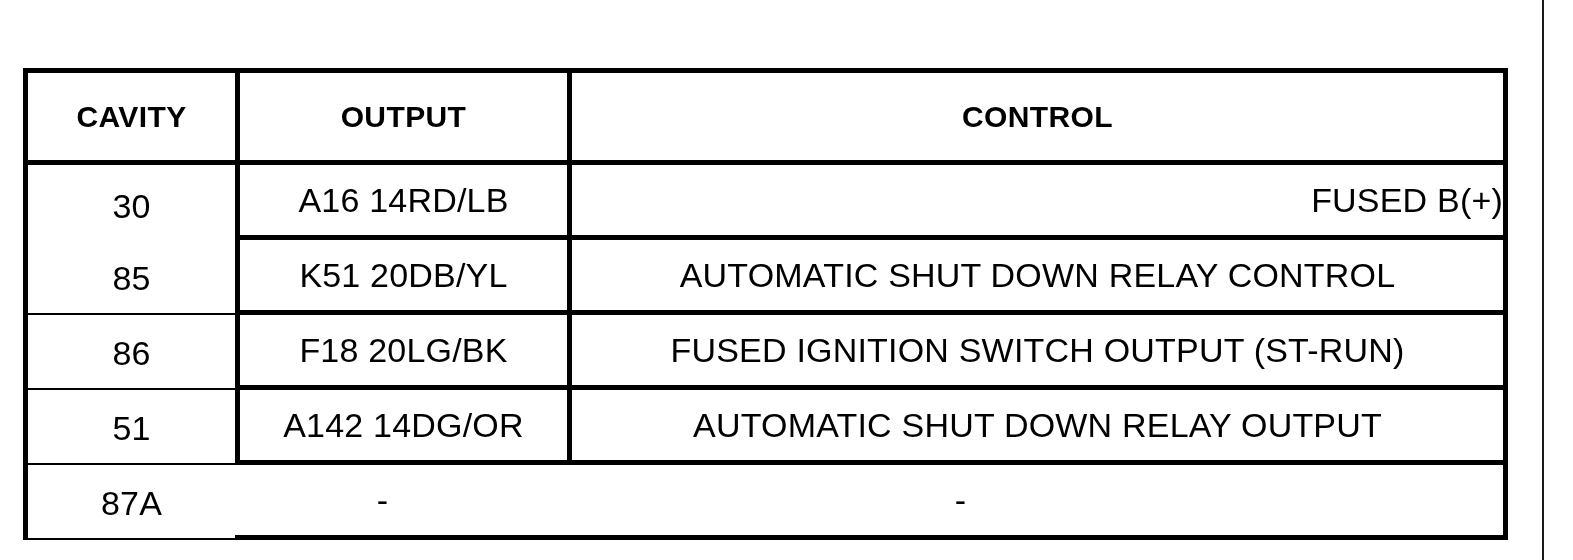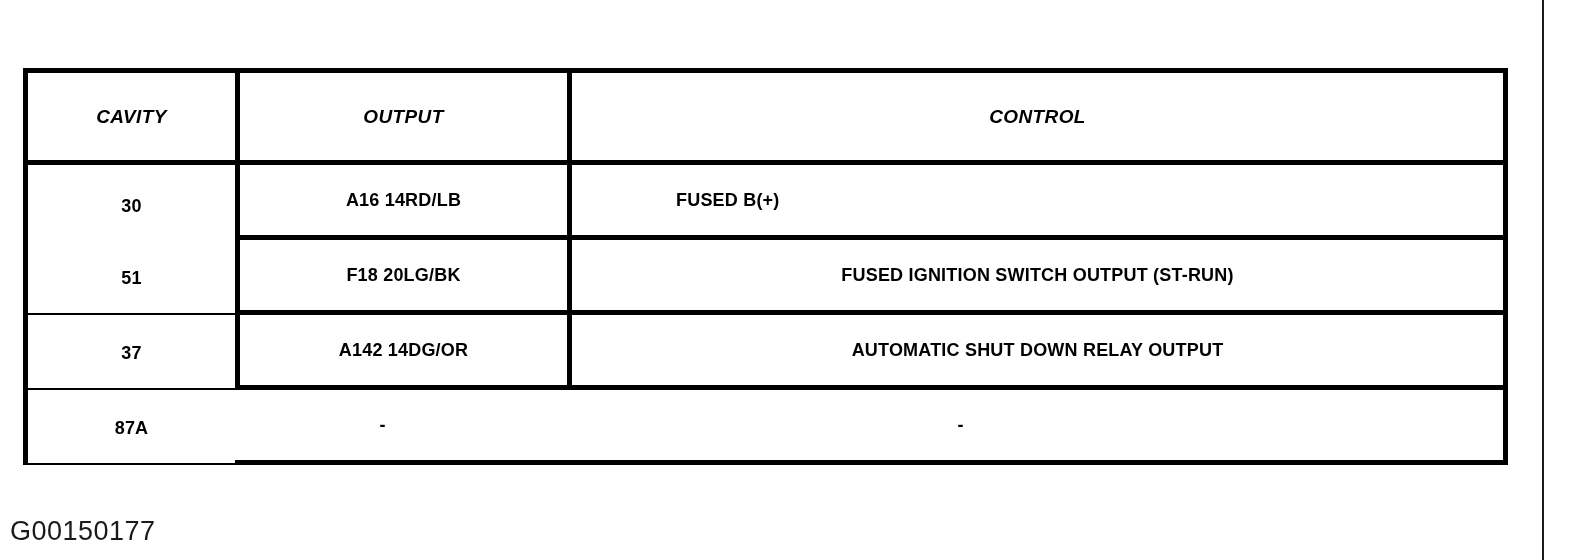--- a/index.html
+++ b/index.html
@@ -56,40 +56,39 @@
     text-align: center;
   }
 
   col.col-cavity   { width: 212px; }
   col.col-circuit  { width: 332px; }
   col.col-function { width: 936px; }
 
   .relay-table thead th {
     height: 87px;
     font-weight: bold;
-    font-size: 19px;
+    font-size: 30px;
     letter-spacing: 0.4px;
-    font-style: italic;
   }
   .relay-table tbody td {
     height: 70px;
-    font-weight: bold;
-    font-size: 18px;
+    font-weight: normal;
+    font-size: 34px;
     letter-spacing: 0.2px;
   }
 
   
   .cell-cavity { position: relative; top: 3px; }
 
   
   tr.row-first .cell-cavity { top: 6px; }
 
   
   .cell-function.align-left {
-    text-align: left;
+    text-align: right;
     padding-left: 104px;
   }
   .cell-function.align-center {
     text-align: center;
   }
 
   
   .cell-dash {
     font-size: 25px;
     position: relative;
@@ -127,34 +126,38 @@
         <th>CONTROL</th>
       </tr>
     </thead>
     <tbody>
       <tr class="row-first">
         <td class="cell-cavity">30</td>
         <td class="cell-circuit">A16 14RD/LB</td>
         <td class="cell-function align-left">FUSED B(+)</td>
       </tr>
       <tr>
-        <td class="cell-cavity">51</td>
+        <td class="cell-cavity">85</td>
+        <td class="cell-circuit">K51 20DB/YL</td>
+        <td class="cell-function align-center">AUTOMATIC SHUT DOWN RELAY CONTROL</td>
+      </tr>
+      <tr>
+        <td class="cell-cavity">86</td>
         <td class="cell-circuit">F18 20LG/BK</td>
         <td class="cell-function align-center">FUSED IGNITION SWITCH OUTPUT (ST-RUN)</td>
       </tr>
       <tr>
-        <td class="cell-cavity">37</td>
+        <td class="cell-cavity">51</td>
         <td class="cell-circuit">A142 14DG/OR</td>
         <td class="cell-function align-center">AUTOMATIC SHUT DOWN RELAY OUTPUT</td>
       </tr>
       <tr>
         <td class="cell-cavity">87A</td>
         <td class="cell-circuit cell-dash dash-circuit">-</td>
         <td class="cell-function cell-dash dash-function align-center">-</td>
       </tr>
     </tbody>
   </table>
 
-  <div class="figure-caption">G00150177</div>
 
 </div>
 
 <div class="page-edge-rule"></div>
 
 </body></html>

